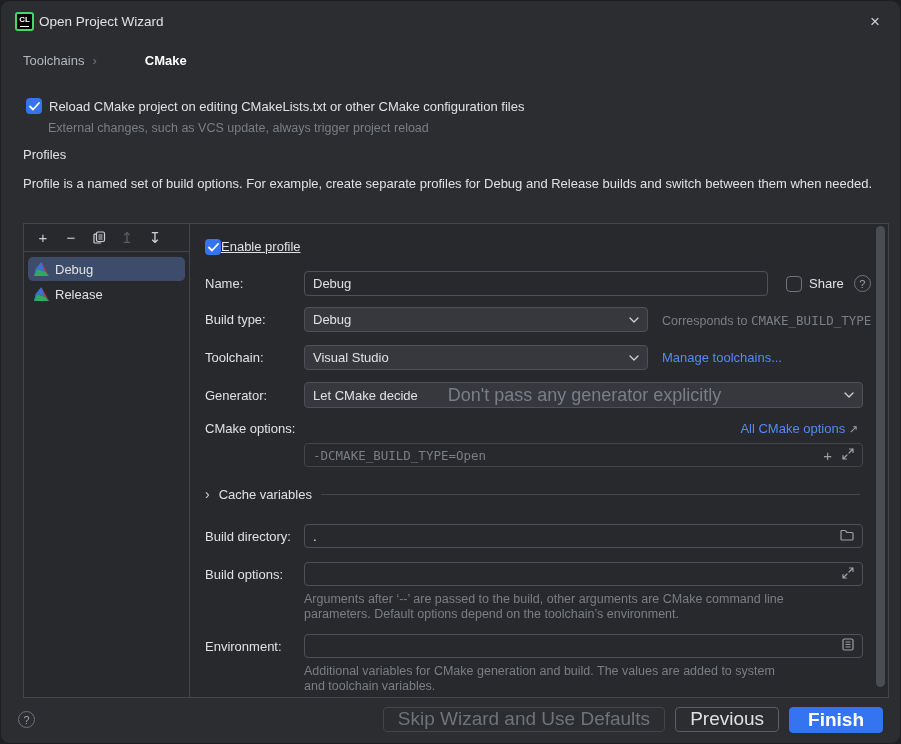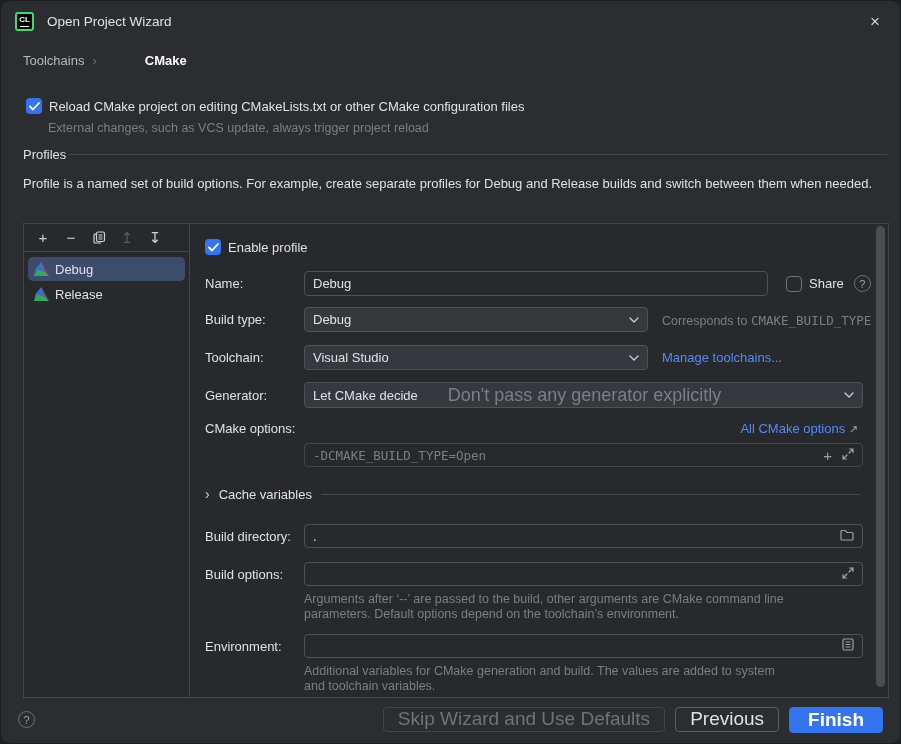--- a/index.html
+++ b/index.html
@@ -6,40 +6,40 @@
   *{box-sizing:border-box;}
   .dialog{
     position:relative;width:901px;height:744px;background:#2b2d30;
     font-family:"Liberation Sans","DejaVu Sans",sans-serif;font-size:13px;color:#dfe1e5;
     border-radius:10px;overflow:hidden;border:1px solid #1e1f22;
   }
   .mono{font-family:"DejaVu Sans Mono","Liberation Mono",monospace;}
   
   .titlebar{position:absolute;left:0;top:0;right:0;height:41px;display:flex;align-items:center;padding:0 14px;}
   .applogo{width:19px;height:19px;background:#000;border:2px solid #3fda6b;border-radius:3px;
-    display:flex;flex-direction:column;align-items:center;justify-content:center;margin-right:13px;}
+    display:flex;flex-direction:column;align-items:center;justify-content:center;margin-right:5px;}
   .applogo .cl{font-size:8px;font-weight:bold;color:#fff;line-height:8px;letter-spacing:0px;}
   .applogo .bar{width:9px;height:1.5px;background:#fff;margin-top:1.5px;}
   .title{font-size:13.5px;color:#dfe1e5;}
   .closex{position:absolute;right:14px;top:10px;width:22px;height:22px;color:#ced0d6;
     font-size:17px;display:flex;align-items:center;justify-content:center;cursor:default;}
   
   .breadcrumb{position:absolute;left:22px;top:52px;display:flex;gap:8px;align-items:center;}
   .breadcrumb .parent{color:#b4b8bf;}
   .breadcrumb .sep{color:#6f737a;font-size:13px;}
   .breadcrumb .current{color:#ffffff;font-weight:bold;margin-left:40px;}
   
   .cb{width:16px;height:16px;border-radius:4px;flex:0 0 16px;}
   .cb.on{background:#3574f0;display:flex;align-items:center;justify-content:center;}
   .cb.on svg{display:block;}
   .cb.off{background:transparent;border:1.5px solid #6f737a;}
   .reload-row{position:absolute;left:25px;top:97px;display:flex;gap:7px;align-items:center;}
   .reload-hint{position:absolute;left:47px;top:120px;color:#7a7e85;font-size:12.5px;}
   
-  .sectionhead{position:absolute;left:22px;top:146px;right:13px;display:flex;align-items:center;gap:2px;}
+  .sectionhead{position:absolute;left:22px;top:146px;right:13px;display:flex;gap:2px;flex-direction:column;}
   .sectionhead .line{flex:1;height:1px;background:#43454a;}
   .description{position:absolute;left:22px;top:174px;width:856px;line-height:18px;color:#dfe1e5;}
   
   .panel{position:absolute;left:22px;top:222px;width:866px;height:475px;background:#28292c;
     border:1px solid #43454a;display:flex;}
   .listpane{width:166px;border-right:1px solid #43454a;display:flex;flex-direction:column;}
   .listtoolbar{height:28px;border-bottom:1px solid #43454a;display:flex;align-items:center;padding:0 8px;gap:6px;}
   .tbtn{width:22px;height:20px;display:flex;align-items:center;justify-content:center;color:#ced0d6;font-size:15px;}
   .tbtn.dim{color:#5a5d63;}
   .plist{padding:5px 4px;}
@@ -146,21 +146,21 @@
               <polygon points="0,15 16,15 12.2,10.8 2,7.3" fill="#2faa5e"></polygon>
               <polygon points="8,0 0,15 2,7.3" fill="#3e6fd0"></polygon>
             </svg>
           <span>Release</span>
         </div>
       </div>
     </div>
 
     <div class="detail">
 
-      <div style="position:absolute;left:15px;top:15px;display:flex;gap:7px;align-items:center;">
+      <div style="position:absolute;left:15px;top:15px;display:flex;text-decoration:underline;">
         <span class="cb on">
           <svg width="11" height="9" viewBox="0 0 11 9" class="chevsvg">
               <polyline points="1,4.5 4,7.5 10,1" fill="none" stroke="#fff" stroke-width="1.8" stroke-linecap="round" stroke-linejoin="round"></polyline>
             </svg>
         </span>
         <span>Enable profile</span>
       </div>
 
       <span class="fl" style="left:15px;top:52px;">Name:</span>
       <input class="field" style="left: 114px; top: 47px; width: 464px; height: 25px;" value="Debug">

